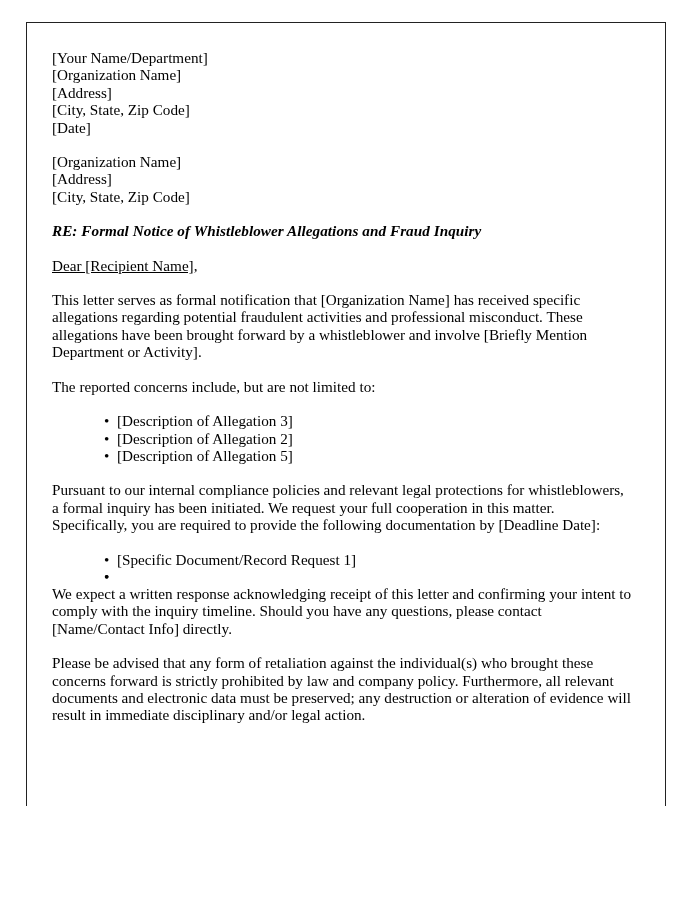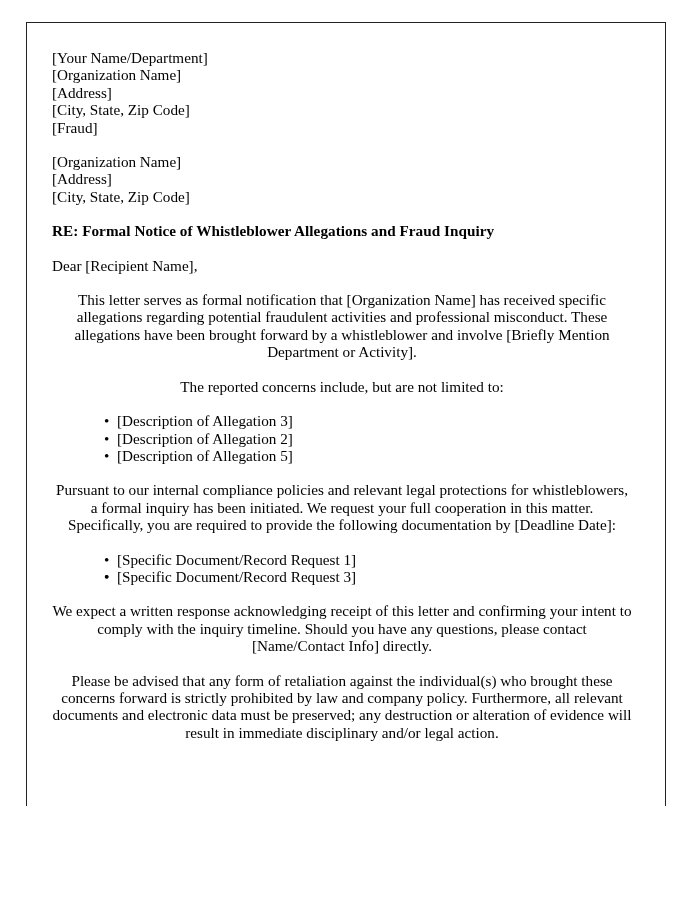--- a/index.html
+++ b/index.html
@@ -48,29 +48,31 @@
   }
   .address-line {
     white-space: pre;
   }
 
   
   .subject-line {
     font-weight: bold;
     margin: 0 0 17px 0;
     letter-spacing: 0.05px;
+    font-style: italic;
   }
 
   
   .salutation {
     margin: 0 0 17px 0;
+    text-decoration: underline;
   }
   .para {
     margin: 0 0 17px 0;
-    text-align: center;
+    text-align: left;
   }
 
   
   .bullet-list {
     list-style: none;
     margin: 0 0 17px 0;
     padding: 0;
   }
   .bullet-list li {
     position: relative;
@@ -89,21 +91,21 @@
 
 <div id="page-clip">
   <div id="letter-page">
     <div class="doc-body">
 
       <div class="address-block">
         <div class="address-line">[Your Name/Department]</div>
         <div class="address-line">[Organization Name]</div>
         <div class="address-line">[Address]</div>
         <div class="address-line">[City, State, Zip Code]</div>
-        <div class="address-line">[Fraud]</div>
+        <div class="address-line">[Date]</div>
       </div>
 
       <div class="address-block">
         <div class="address-line">[Organization Name]</div>
         <div class="address-line">[Address]</div>
         <div class="address-line">[City, State, Zip Code]</div>
       </div>
 
       <div class="subject-line">RE: Formal Notice of Whistleblower Allegations and Fraud Inquiry</div>
 
@@ -133,21 +135,20 @@
       <ul class="bullet-list">
         <li>
           <span class="bullet-dot">•</span>
           <span>[Specific Document/Record Request 1]</span>
         </li>
         <li>
           <span class="bullet-dot">•</span>
         </li>
         <li>
           <span class="bullet-dot">•</span>
-          <span>[Specific Document/Record Request 3]</span>
         </li>
       </ul>
 
       <p class="para">We expect a written response acknowledging receipt of this letter and confirming your intent to comply with the inquiry timeline. Should you have any questions, please contact [Name/Contact Info] directly.</p>
 
       <p class="para">Please be advised that any form of retaliation against the individual(s) who brought these concerns forward is strictly prohibited by law and company policy. Furthermore, all relevant documents and electronic data must be preserved; any destruction or alteration of evidence will result in immediate disciplinary and/or legal action.</p>
 
     </div>
   </div>
 </div>

